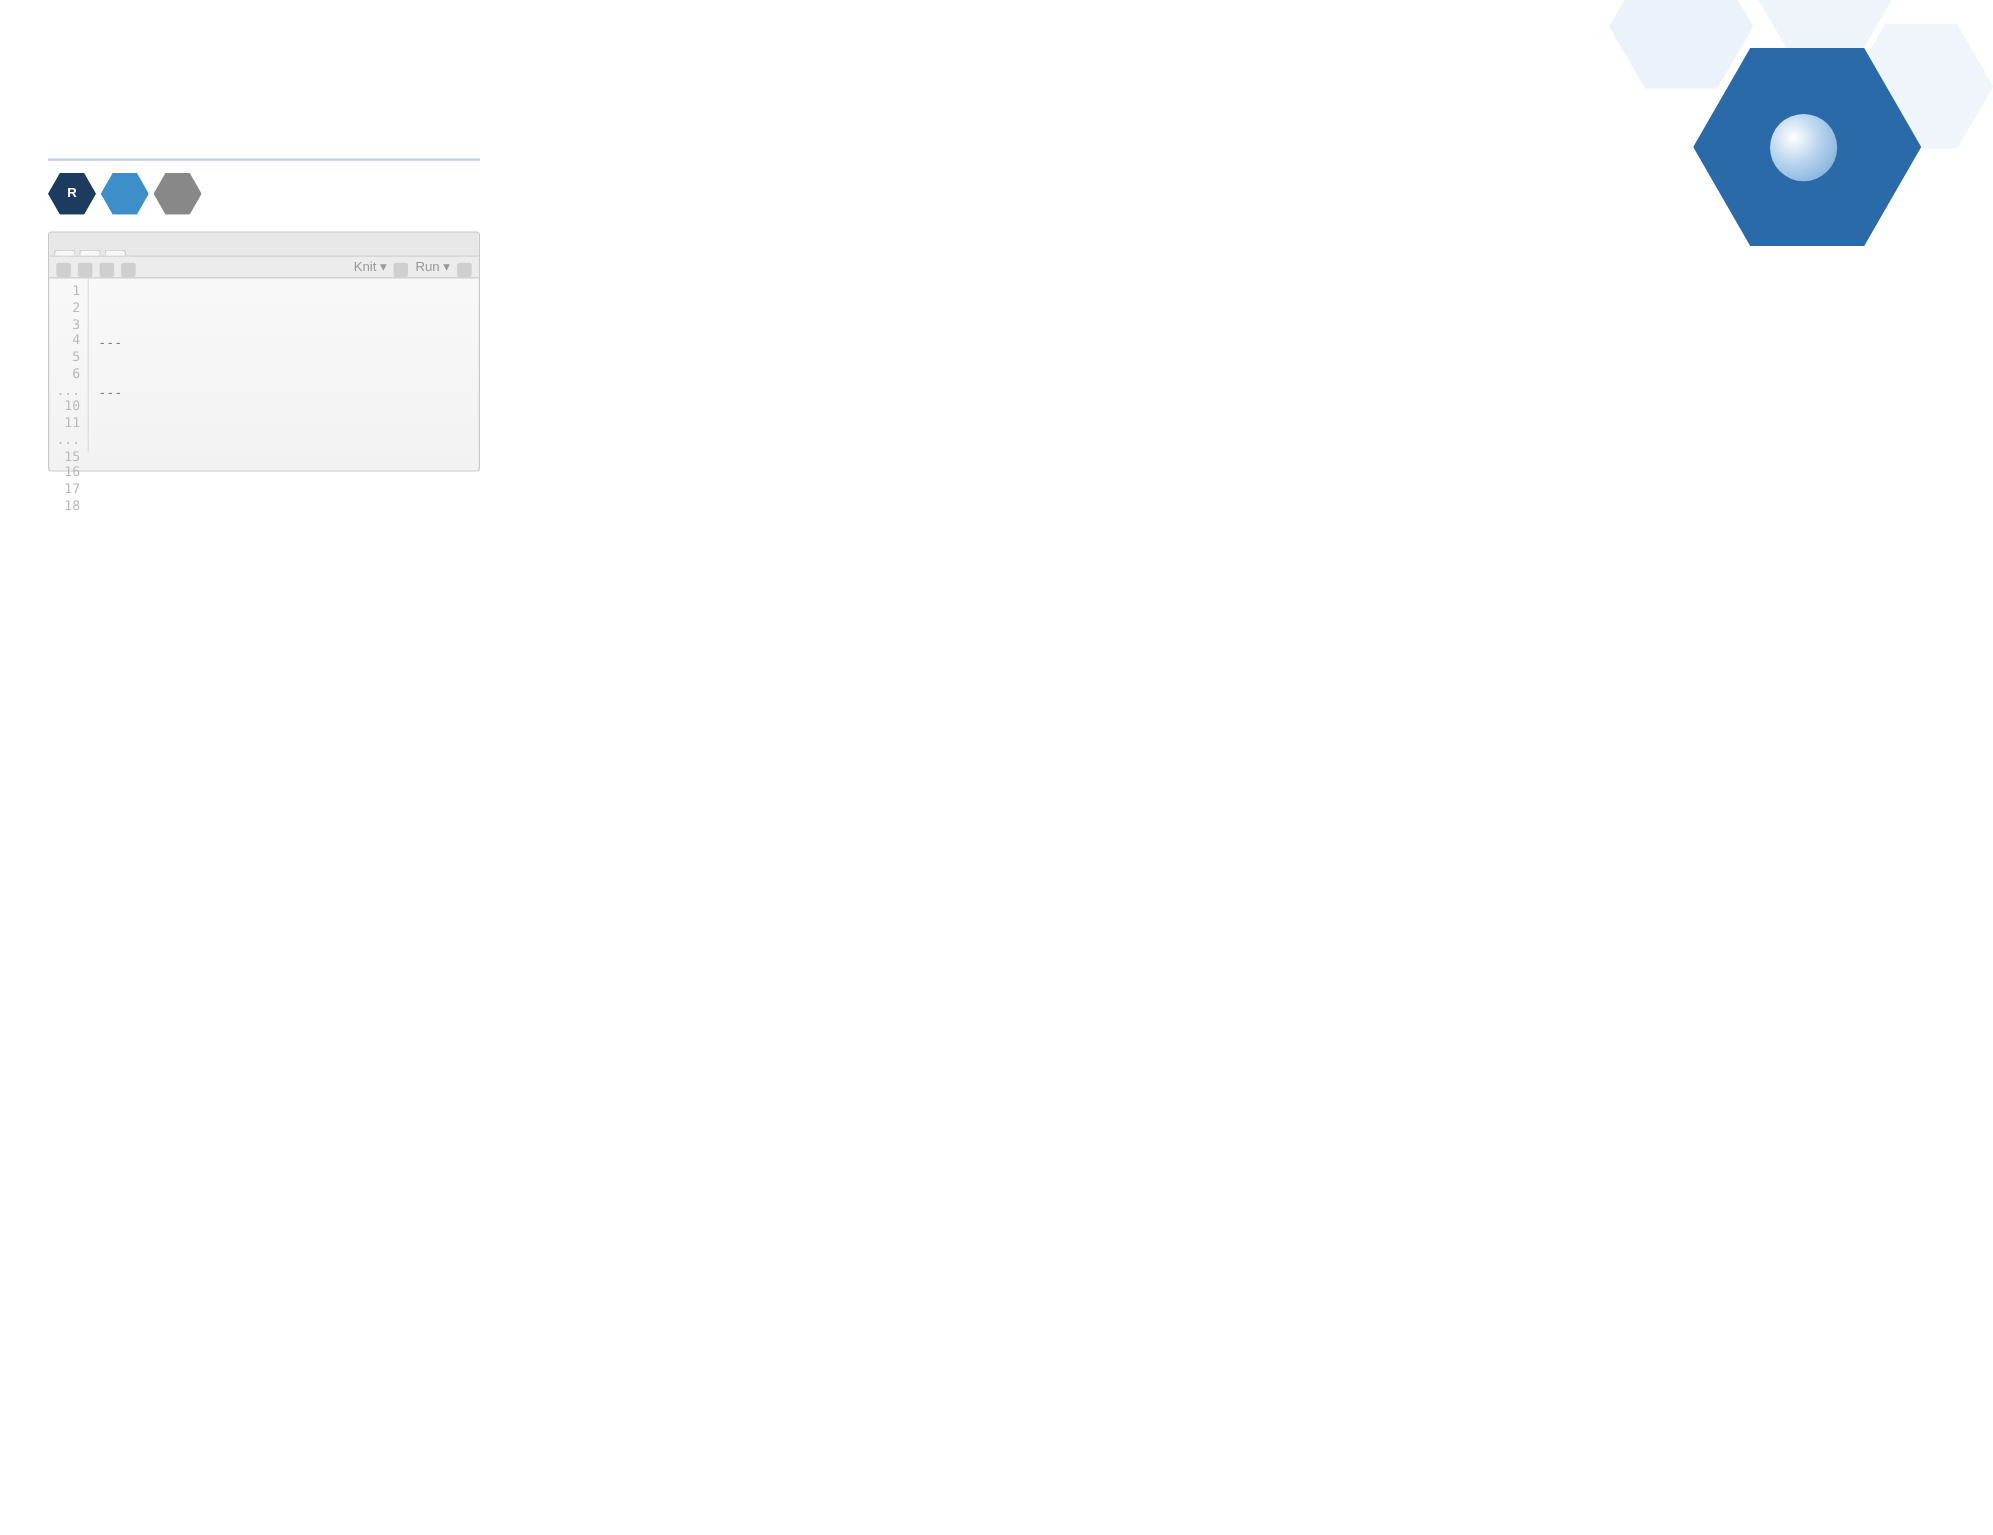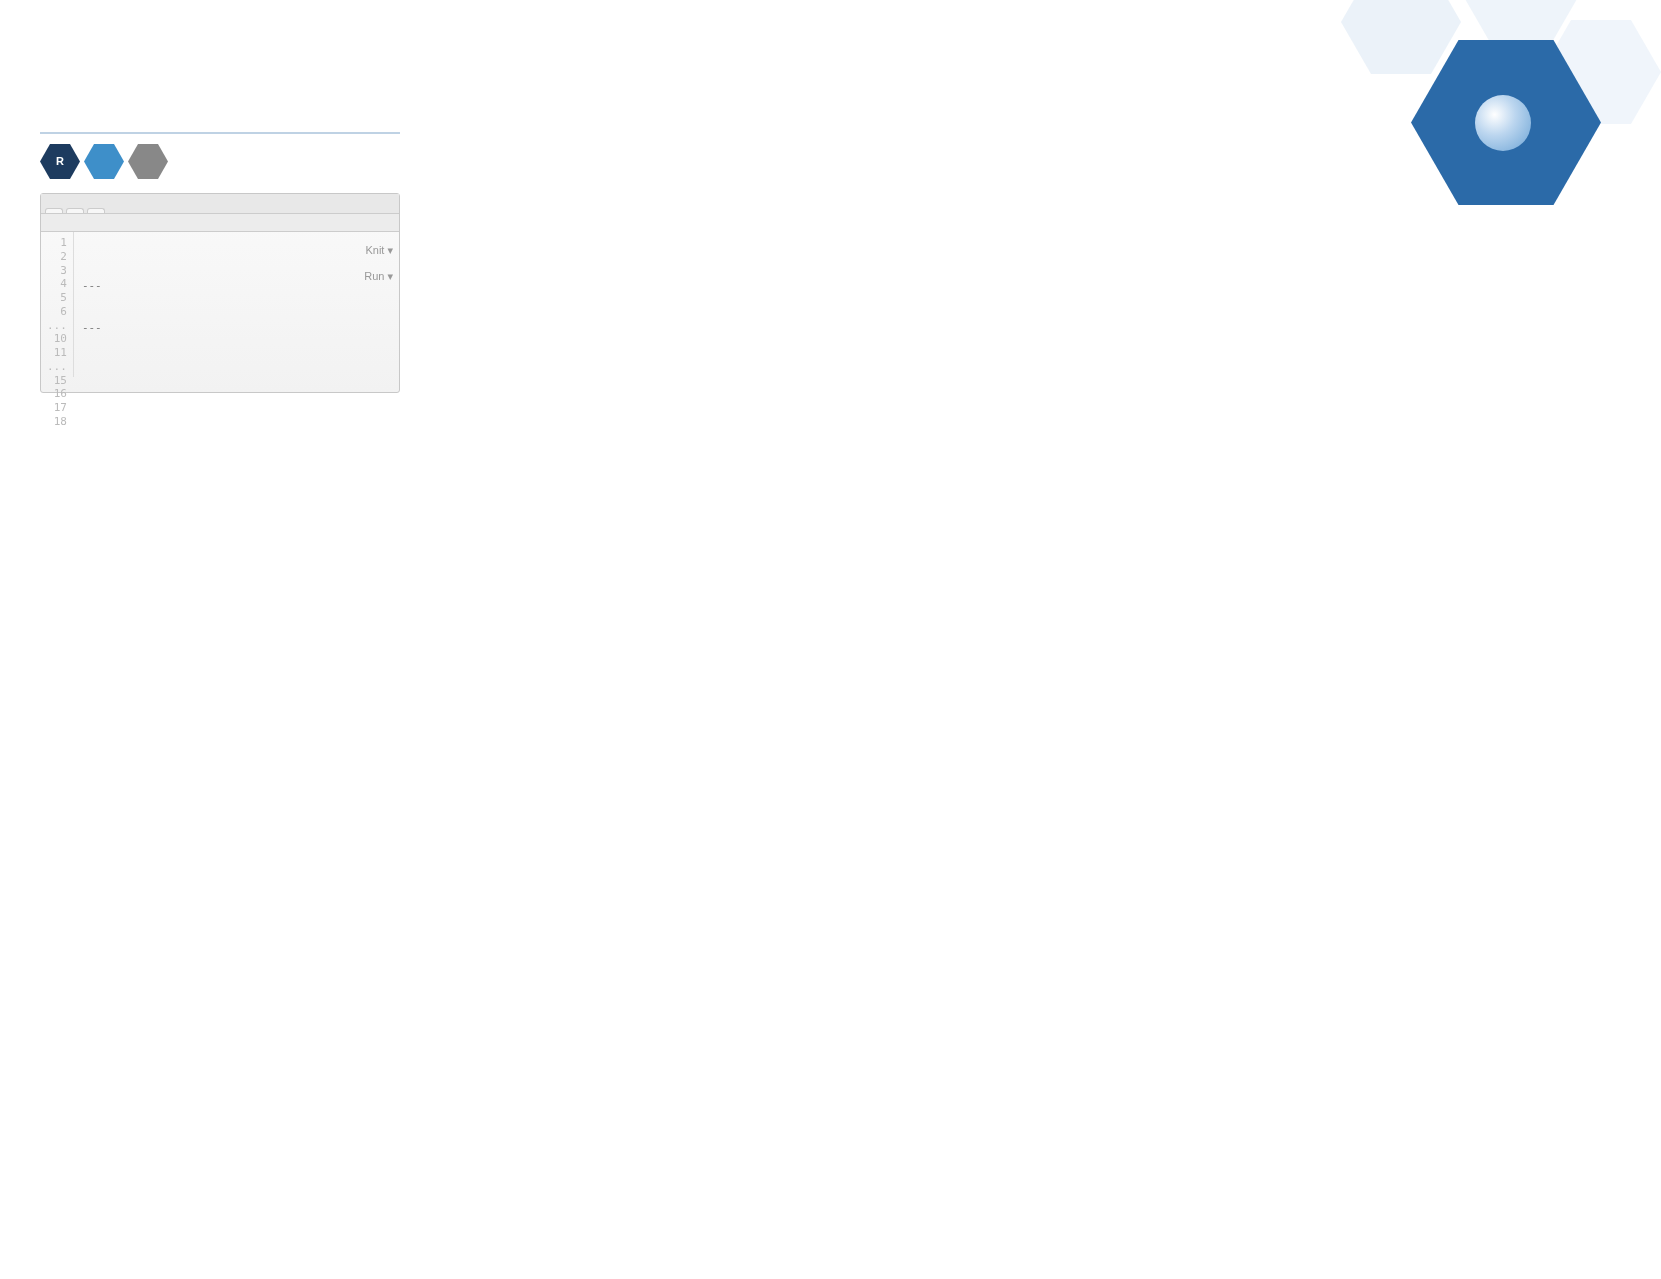--- a/index.html
+++ b/index.html
@@ -76,21 +76,21 @@
     clip-path: polygon(25% 0,75% 0,100% 50%,75% 100%,25% 100%,0 50%);
     display:flex;align-items:center;justify-content:center;
     font-size:11px;color:#fff;font-weight:600;
   }
   .hex-trio .h1{background:#1d3b5f}
   .hex-trio .h2{background:#3e8fc9}
   .hex-trio .h3{background:#888}
 
   .toolbar-fake {
     height:18px; background:#ececec; border-bottom:1px solid #ccc;
-    display:flex;gap:6px;padding:0 6px;align-items:flex-end;flex-direction:column;
+    display:flex;gap:6px;padding:0 6px;align-items:flex-end;
   }
   .toolbar-fake i { width:12px;height:12px;background:#cfcfcf;border-radius:2px;display:block }
 
   .tabs-fake {
     height:20px; background:#e8e8e8; border-bottom:1px solid #ccc;
     display:flex;align-items:flex-end;gap:3px;padding:0 4px;font-size:10.5px;color:#666;
   }
   .tabs-fake span { padding:2px 8px; background:#f7f7f7; border:1px solid #ccc;border-bottom:none;border-radius:3px 3px 0 0 }
 
   .linecode { font-family: Menlo,Consolas,monospace; font-size:11px; white-space:pre; color:#888; padding:6px 8px; }

